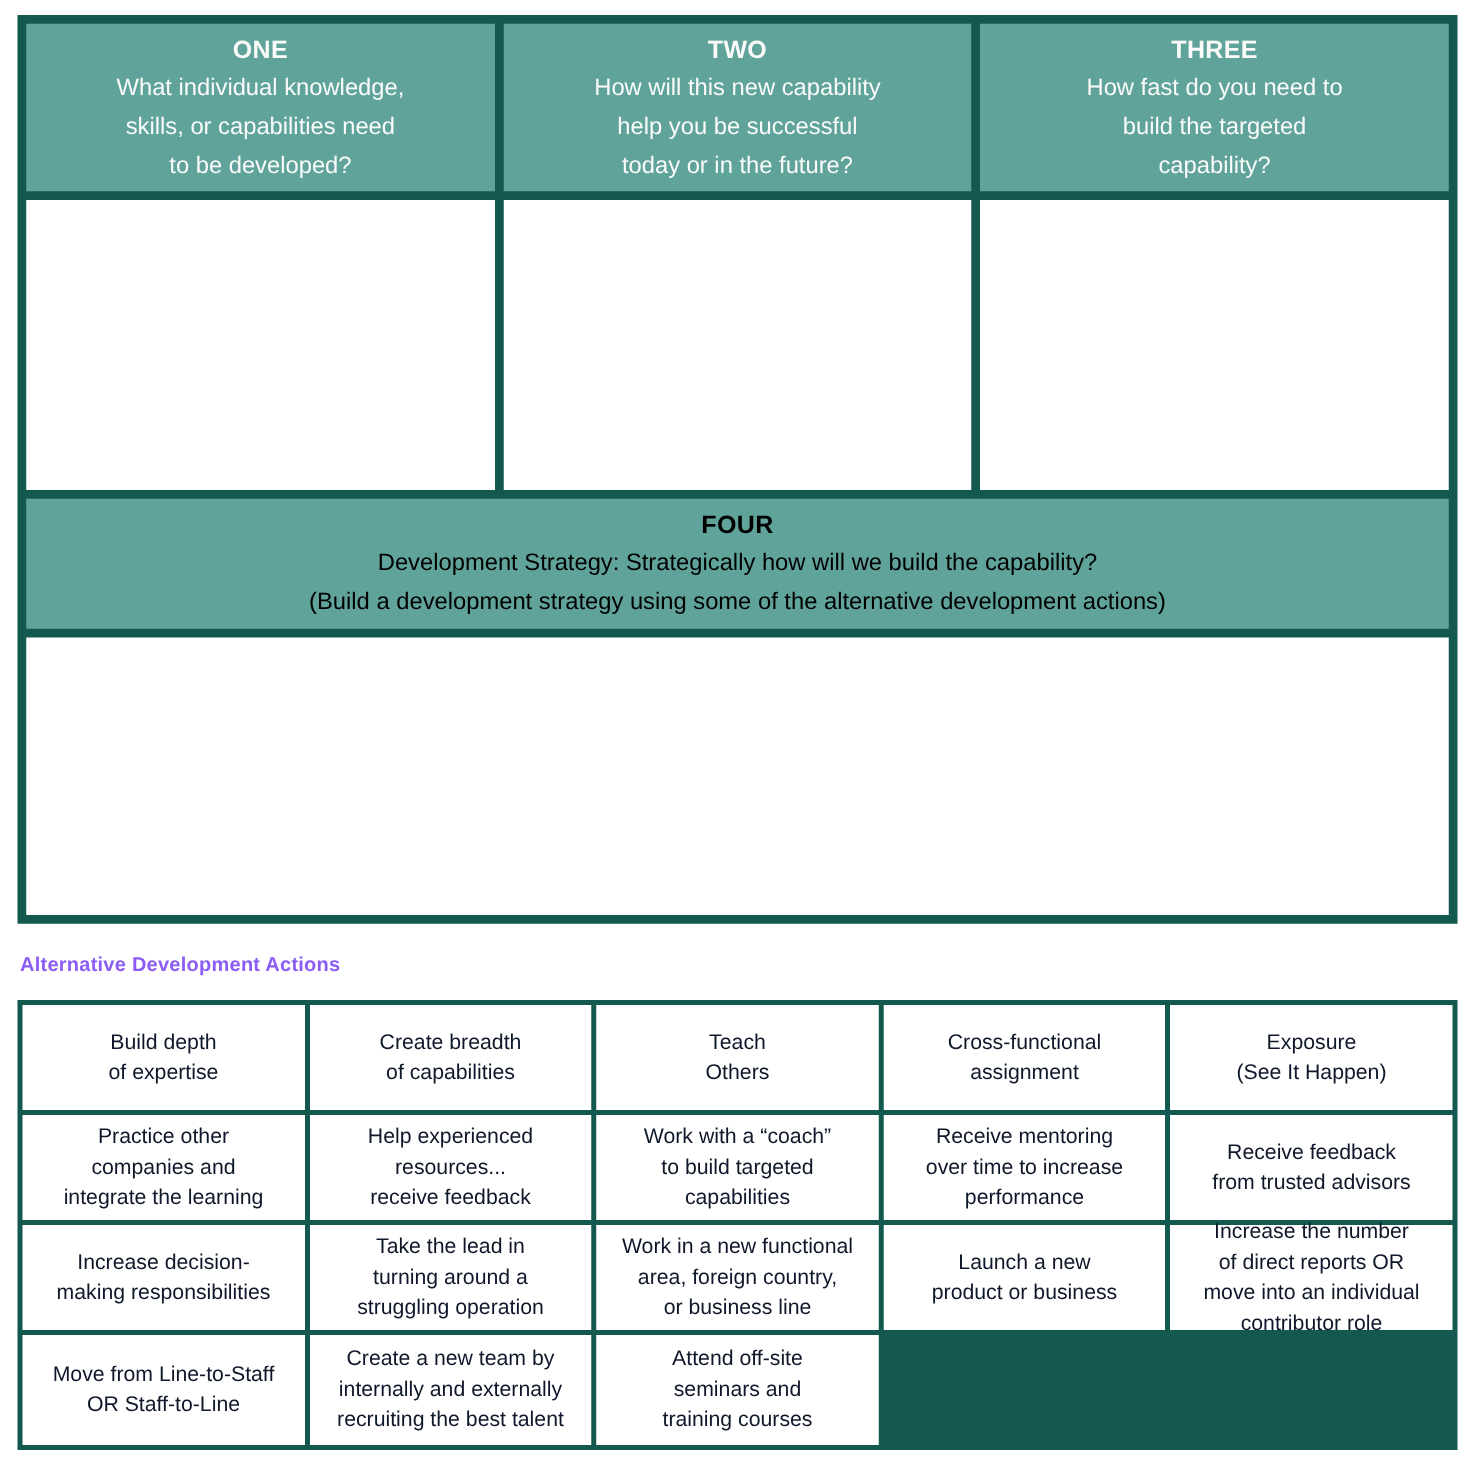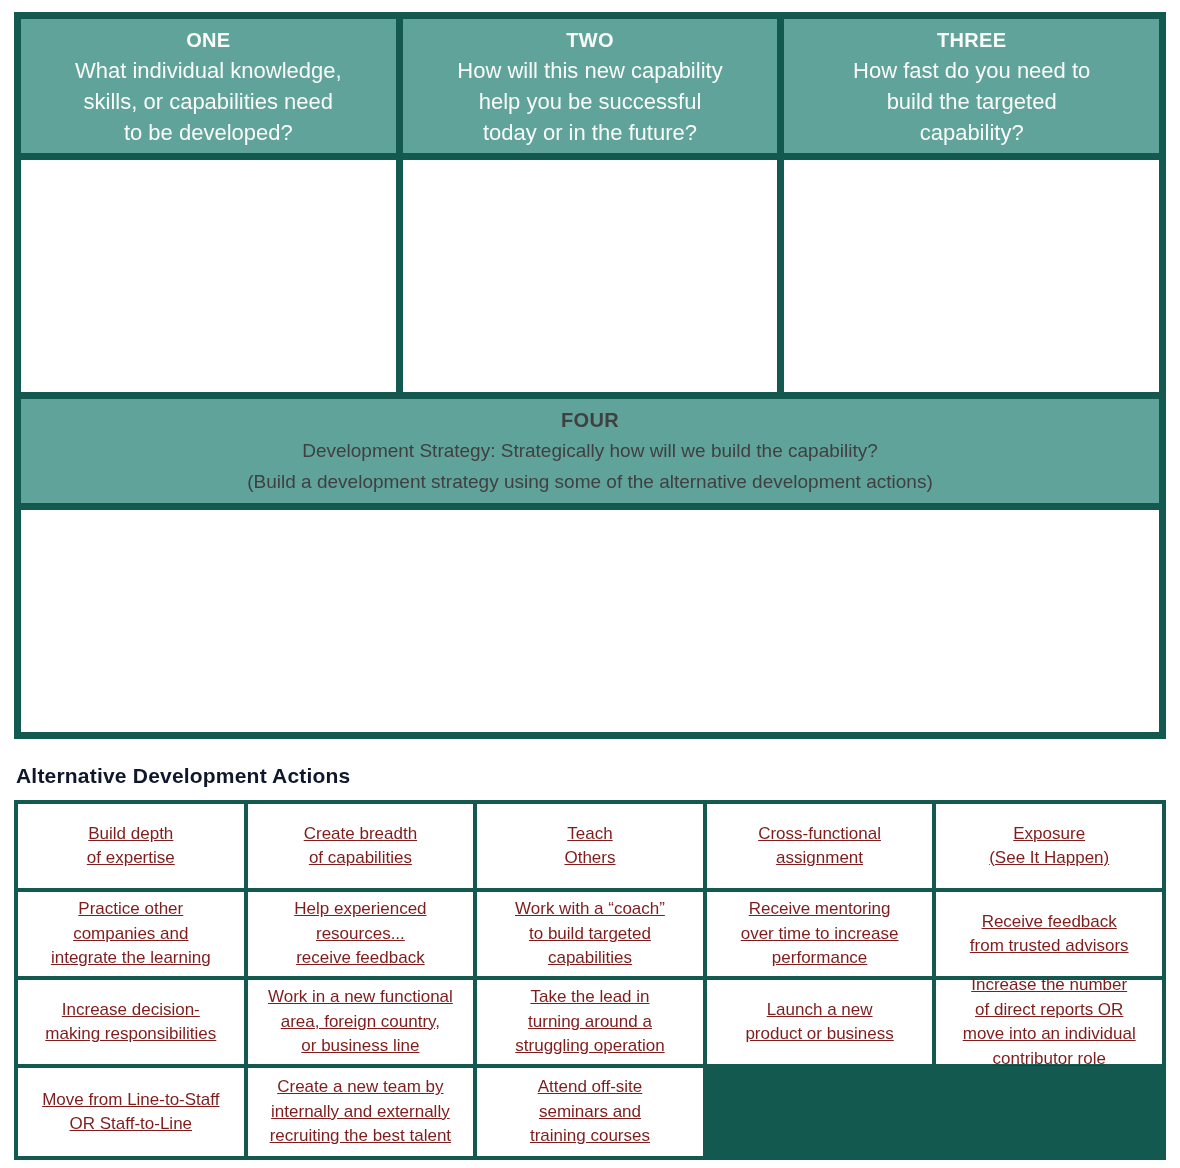--- a/index.html
+++ b/index.html
@@ -40,31 +40,31 @@
     justify-content: center;
     text-align: center;
   }
   .ws-header .ws-title {
     font-weight: bold;
     font-size: 20px;
     line-height: 30px;
     letter-spacing: 0.3px;
   }
   .ws-header .ws-question {
-    font-size: 22px;
+    font-size: 19px;
     line-height: 31px;
     white-space: pre-line;
   }
   .ws-empty {
     background: #ffffff;
   }
   .span3 { grid-column: 1 / span 3; }
   .ws-four {
     background: #5FA39A;
-    color: #404040;
+    color: #000000;
     display: flex;
     flex-direction: column;
     align-items: center;
     justify-content: center;
     text-align: center;
   }
   .ws-four .ws-title {
     font-weight: bold;
     font-size: 20px;
     line-height: 30px;
@@ -73,51 +73,50 @@
   .ws-four .ws-sub {
     font-size: 19px;
     line-height: 31px;
   }
 
   
   .actions-heading {
     position: absolute;
     left: 16px;
     top: 764px;
-    font-size: 21px;
+    font-size: 16px;
     font-weight: bold;
-    color: #0f172a;
+    color: #8b5cf6;
     letter-spacing: 0.2px;
   }
   .actions-table {
     position: absolute;
     left: 14px;
     top: 800px;
     width: 1152px;
     box-sizing: border-box;
     display: grid;
     grid-template-columns: repeat(5, 1fr);
     grid-template-rows: 84px 84px 84px 88px;
     gap: 4px;
     padding: 4px;
     background: #14594F;
   }
   .action-cell {
     background: #ffffff;
-    color: #7f1d1d;
+    color: #0f172a;
     display: flex;
     align-items: center;
     justify-content: center;
     text-align: center;
     font-size: 17px;
     line-height: 24.5px;
     white-space: pre-line;
     padding: 2px 3px;
     box-sizing: border-box;
-    text-decoration: underline;
   }
 </style>
 </head>
 <body>
 
 <div class="canvas">
 
   <div class="ws-table">
 
     <div class="ws-header">
@@ -177,26 +176,26 @@
 to build targeted
 capabilities</div>
     <div class="action-cell">Receive mentoring
 over time to increase
 performance</div>
 
     <div class="action-cell">Receive feedback
 from trusted advisors</div>
     <div class="action-cell">Increase decision-
 making responsibilities</div>
+    <div class="action-cell">Take the lead in
+turning around a
+struggling operation</div>
     <div class="action-cell">Work in a new functional
 area, foreign country,
 or business line</div>
-    <div class="action-cell">Take the lead in
-turning around a
-struggling operation</div>
     <div class="action-cell">Launch a new
 product or business</div>
 
     <div class="action-cell">Increase the number
 of direct reports OR
 move into an individual
 contributor role</div>
     <div class="action-cell">Move from Line-to-Staff
 OR Staff-to-Line</div>
     <div class="action-cell">Create a new team by

